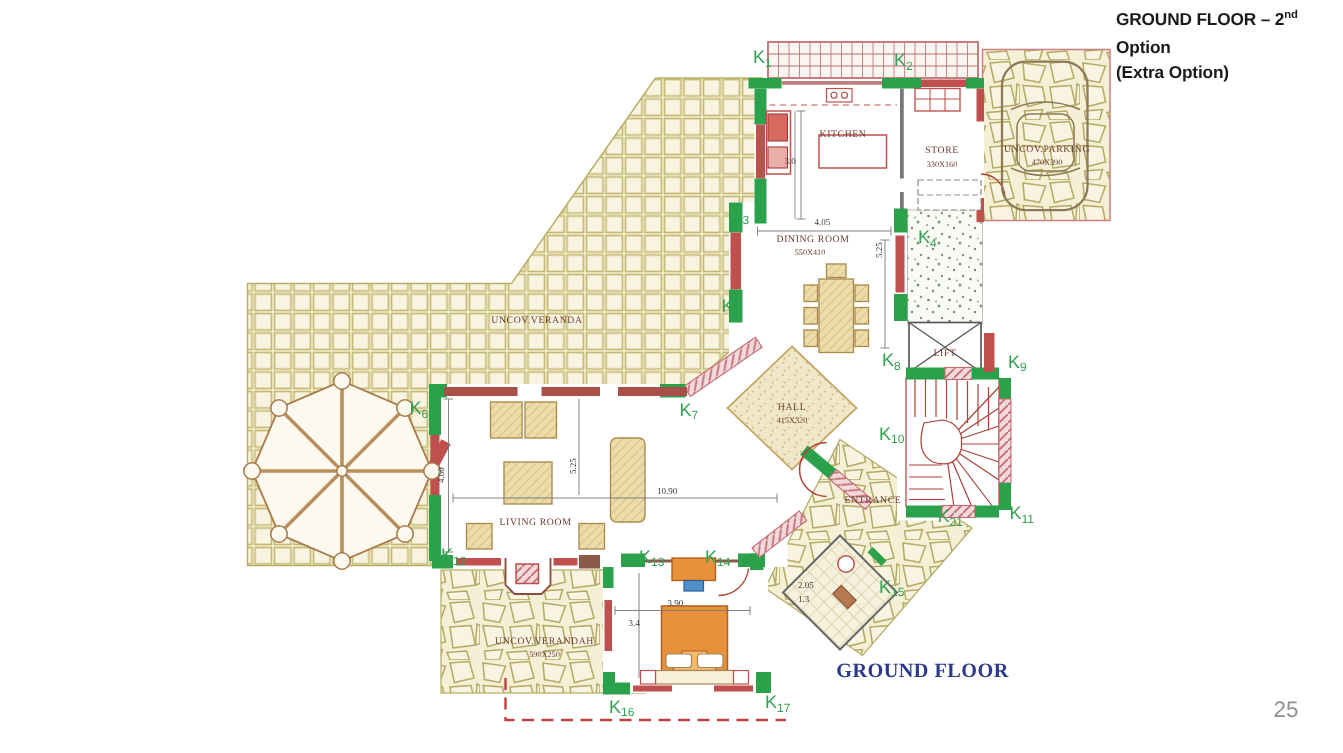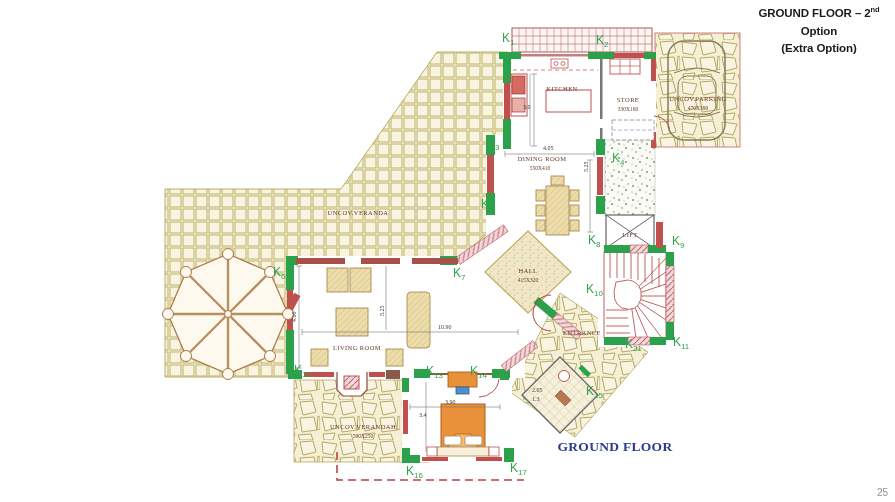--- a/index.html
+++ b/index.html
@@ -1,21 +1,21 @@
 <!DOCTYPE html>
 <html style="--wall-green: #2aa14a; --wall-red: #c0504d; --label-green: #33a352; --tile-bg: #f7f2dc; --tile-line: #c3b96f; --room-text: #6b3a2e; --dim-text: #3a3a3a; --stair-red: #b04038; --furn-tan: #ecdcaa; --furn-edge: #ab8a4e; --bed-orange: #e8913a; --chair-blue: #5090c8; --footer-blue: #2b3a8e; --title-black: #1a1a1a;"><head>
 <meta charset="utf-8">
 <style>
   html,body{margin:0;padding:0;background:#fff;}
   .page{position:relative;width:895px;height:502px;background:#fff;overflow:hidden;
-        font-family:"Liberation Sans",sans-serif;text-align:center;}
+        font-family:"Liberation Sans",sans-serif;}
   .title-block{position:absolute;left:744px;top:4px;width:150px;color:var(--title-black);
         font-weight:bold;font-size:11.5px;line-height:1.55;letter-spacing:-0.1px;}
   .title-block sup{font-size:7.5px;}
-  .page-num{position:absolute;left:849px;top:487px;color:#909090;font-size:10px;margin-left:28px;}
+  .page-num{position:absolute;left:849px;top:465px;color:#909090;font-size:15px;}
   svg{position:absolute;left:0;top:0;}
   .wg{fill:var(--wall-green);}
   .wr{fill:var(--wall-red);}
   .wd{fill:#8a5a48;}
   .wh{fill:url(#hpink);stroke:#c26a70;stroke-width:0.7;}
   .dim{stroke:#777;stroke-width:0.6;fill:none;}
   .dimt{fill:var(--dim-text);font-family:"Liberation Serif",serif;font-size:6px;}
   .roomt{fill:var(--room-text);font-family:"Liberation Serif",serif;font-size:6.5px;
          letter-spacing:0.4px;text-anchor:middle;}
   .sizet{fill:var(--room-text);font-family:"Liberation Serif",serif;font-size:5.5px;text-anchor:middle;}

